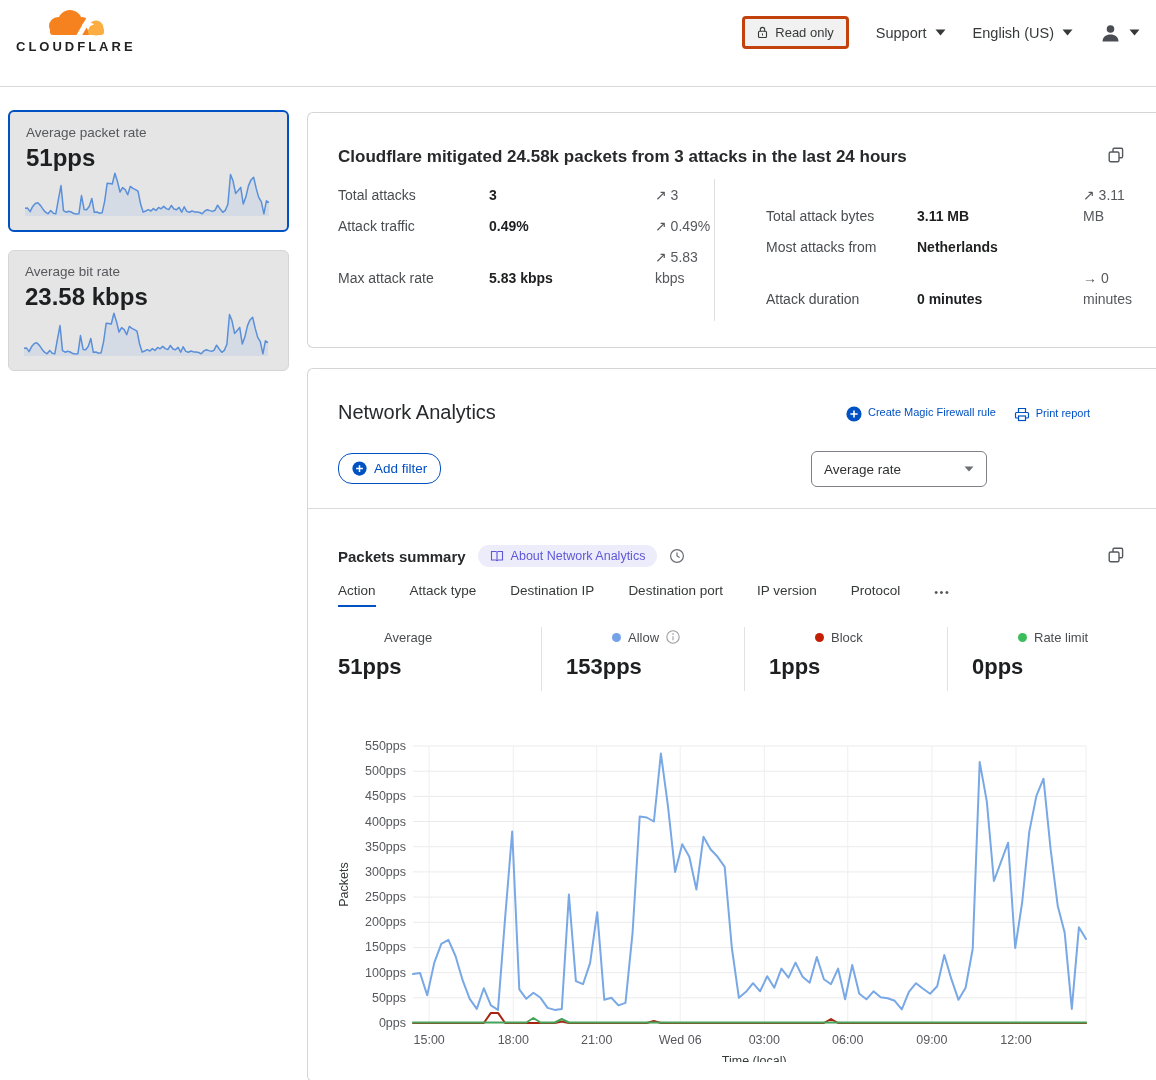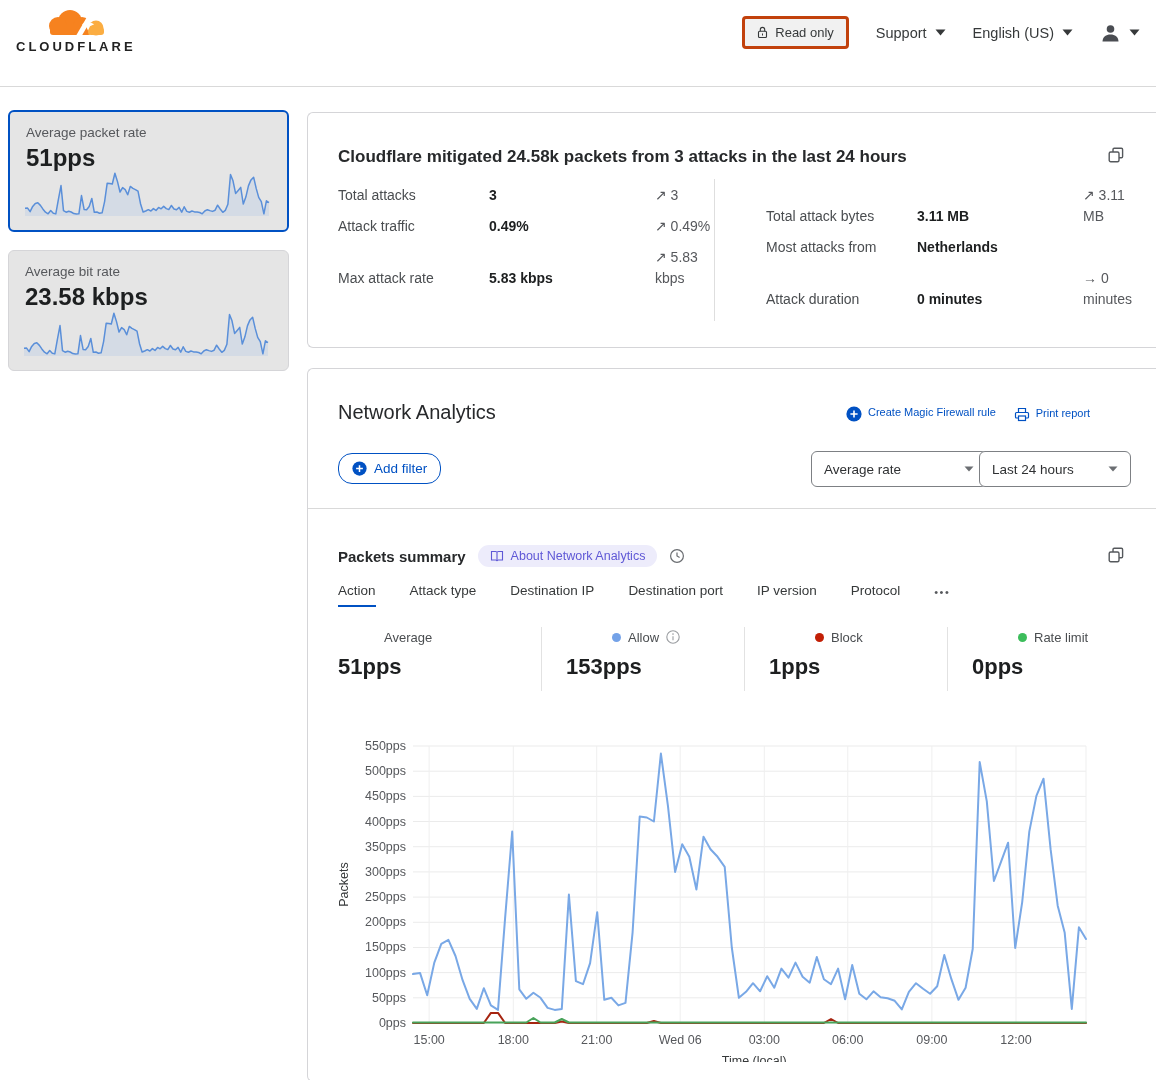--- a/index.html
+++ b/index.html
@@ -241,28 +241,20 @@
         <svg width="15" height="15" viewBox="0 0 16 16">
           <circle cx="8" cy="8" r="7.6" fill="#0051c3"></circle>
           <path d="M8 4.4v7.2 M4.4 8h7.2" stroke="#fff" stroke-width="1.6"></path>
         </svg>
       </span>
       <span>Add filter</span>
     </button>
 
     <div class="select metric">
       <span>Average rate</span>
-      <span class="icon">
-        <svg width="10" height="6" viewBox="0 0 10 6">
-            <path d="M0.5 0.5h9L5 5.5z" fill="#6b6e72"></path>
-          </svg>
-      </span>
-    </div>
-    <div class="select range">
-      <span>Last 24 hours</span>
       <span class="icon">
         <svg width="10" height="6" viewBox="0 0 10 6">
             <path d="M0.5 0.5h9L5 5.5z" fill="#6b6e72"></path>
           </svg>
       </span>
     </div>
 
     <div class="na-divider"></div>
 
     <div class="ps-header">

